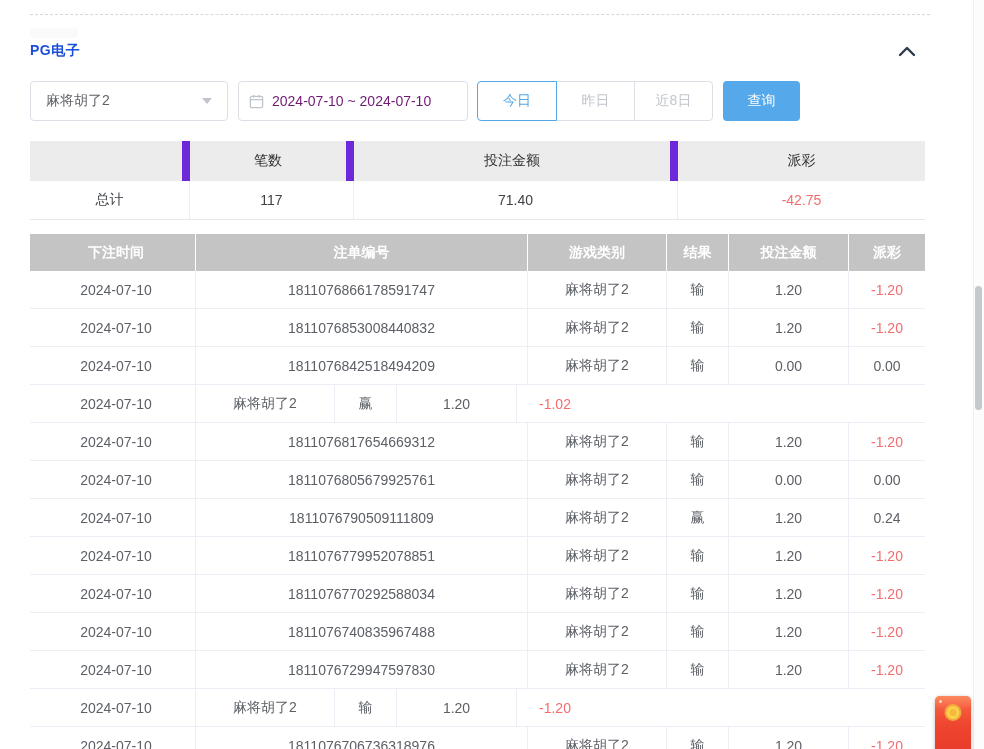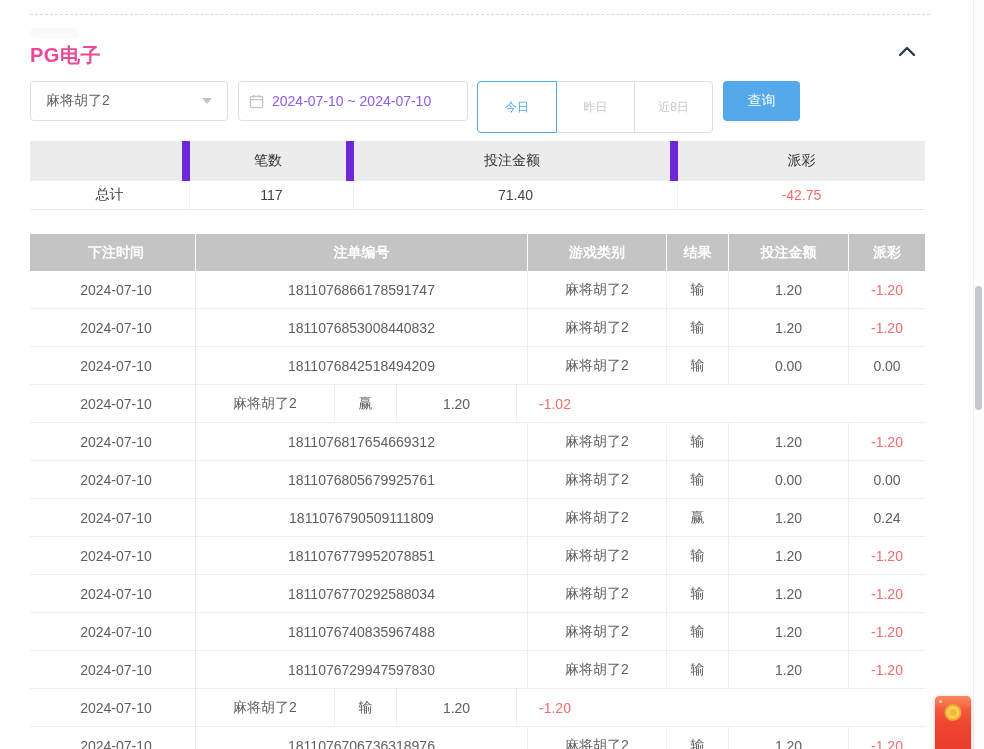--- a/index.html
+++ b/index.html
@@ -3,46 +3,46 @@
 <meta charset="utf-8">
 <style>
   * { margin:0; padding:0; box-sizing:border-box; }
   html,body { background:#fff; }
   body { font-family:"Liberation Sans","DejaVu Sans",sans-serif; }
   #screen { position:relative; width:984px; height:749px; background:#fff; overflow:hidden; }
 
   .dashed-sep { position:absolute; left:30px; top:14px; width:900px; border-top:1px dashed #d4d7de; }
   .ghost-deco { position:absolute; left:30px; top:28px; width:48px; height:10px; background:#fafafa; border-radius:4px; }
 
-  .panel-title { position:absolute; left:30px; top:42px; font-size:20px; font-weight:bold; color:#ec4899; letter-spacing:.5px; }
+  .panel-title { position:absolute; left:30px; top:42px; font-size:14px; font-weight:bold; color:#1d4ed8; letter-spacing:.5px; }
   .collapse-btn { position:absolute; left:896px; top:41px; width:22px; height:20px; cursor:pointer; display:flex; align-items:center; justify-content:center; }
 
   
   .select-box { position:absolute; left:30px; top:81px; width:198px; height:40px; border:1px solid #dcdfe6; border-radius:4px; background:#fff; display:flex; align-items:center; padding:0 15px; cursor:pointer; }
   .select-box .sel-text { font-size:14px; color:#606266; flex:1; }
   .caret-down { width:0; height:0; border-left:5px solid transparent; border-right:5px solid transparent; border-top:6px solid #c0c4cc; }
 
   .date-box { position:absolute; left:238px; top:81px; width:230px; height:40px; border:1px solid #dcdfe6; border-radius:4px; background:#fff; display:flex; align-items:center; padding:0 10px; cursor:pointer; }
-  .date-box .date-text { font-size:14px; color:#8b5cf6; margin-left:8px; white-space:nowrap; }
+  .date-box .date-text { font-size:14px; color:#701a75; margin-left:8px; white-space:nowrap; }
 
   .btn-group { position:absolute; left:477px; top:81px; display:flex; height:40px; }
-  .qbtn { width:80px; height:52px; background:#fff; border:1px solid #dcdfe6; font-size:12px; color:#c2c6cc; display:flex; align-items:center; justify-content:center; cursor:pointer; position:relative; }
+  .qbtn { width:80px; height:40px; background:#fff; border:1px solid #dcdfe6; font-size:14px; color:#c2c6cc; display:flex; align-items:center; justify-content:center; cursor:pointer; position:relative; }
   .qbtn + .qbtn { margin-left:-1px; width:79px; }
   .qbtn:first-child { border-radius:4px 0 0 4px; }
   .qbtn:last-child { border-radius:0 4px 4px 0; }
   .qbtn.active { border-color:#53a8e8; color:#53a8e8; z-index:2; }
 
   .search-btn { position:absolute; left:723px; top:81px; width:77px; height:40px; background:#55a9eb; color:#fff; font-size:14px; border:none; border-radius:4px; display:flex; align-items:center; justify-content:center; cursor:pointer; }
 
   
   .summary-table { position:absolute; left:30px; top:141px; width:895px; font-size:14px; }
   .sum-head { display:flex; height:40px; }
   .sum-head .cell { background:#ececec; color:#303133; display:flex; align-items:center; justify-content:center; border-right:8px solid #6d28d9; }
   .sum-head .cell:last-child { border-right:none; }
-  .sum-row { display:flex; height:29px; border-bottom:1px solid #e8e8e8; }
+  .sum-row { display:flex; height:39px; border-bottom:1px solid #e8e8e8; }
   .sum-row .cell { background:#fff; color:#3f4247; display:flex; align-items:center; justify-content:center; border-right:1px solid #ebeef5; }
   .sum-row .cell:last-child { border-right:none; }
   .c-s1 { width:160px; } .c-s2 { width:164px; } .c-s3 { width:324px; } .c-s4 { width:247px; }
 
   
   .records-table { position:absolute; left:30px; top:234px; width:895px; font-size:14px; }
   .rec-head { display:flex; height:37px; }
   .rec-head .cell { background:#c4c4c4; color:#fff; font-weight:bold; display:flex; align-items:center; justify-content:center; border-right:1px solid #fff; }
   .rec-head .cell:last-child { border-right:none; }
   .rec-row { display:flex; height:38px; border-bottom:1px solid #ebeef5; }

